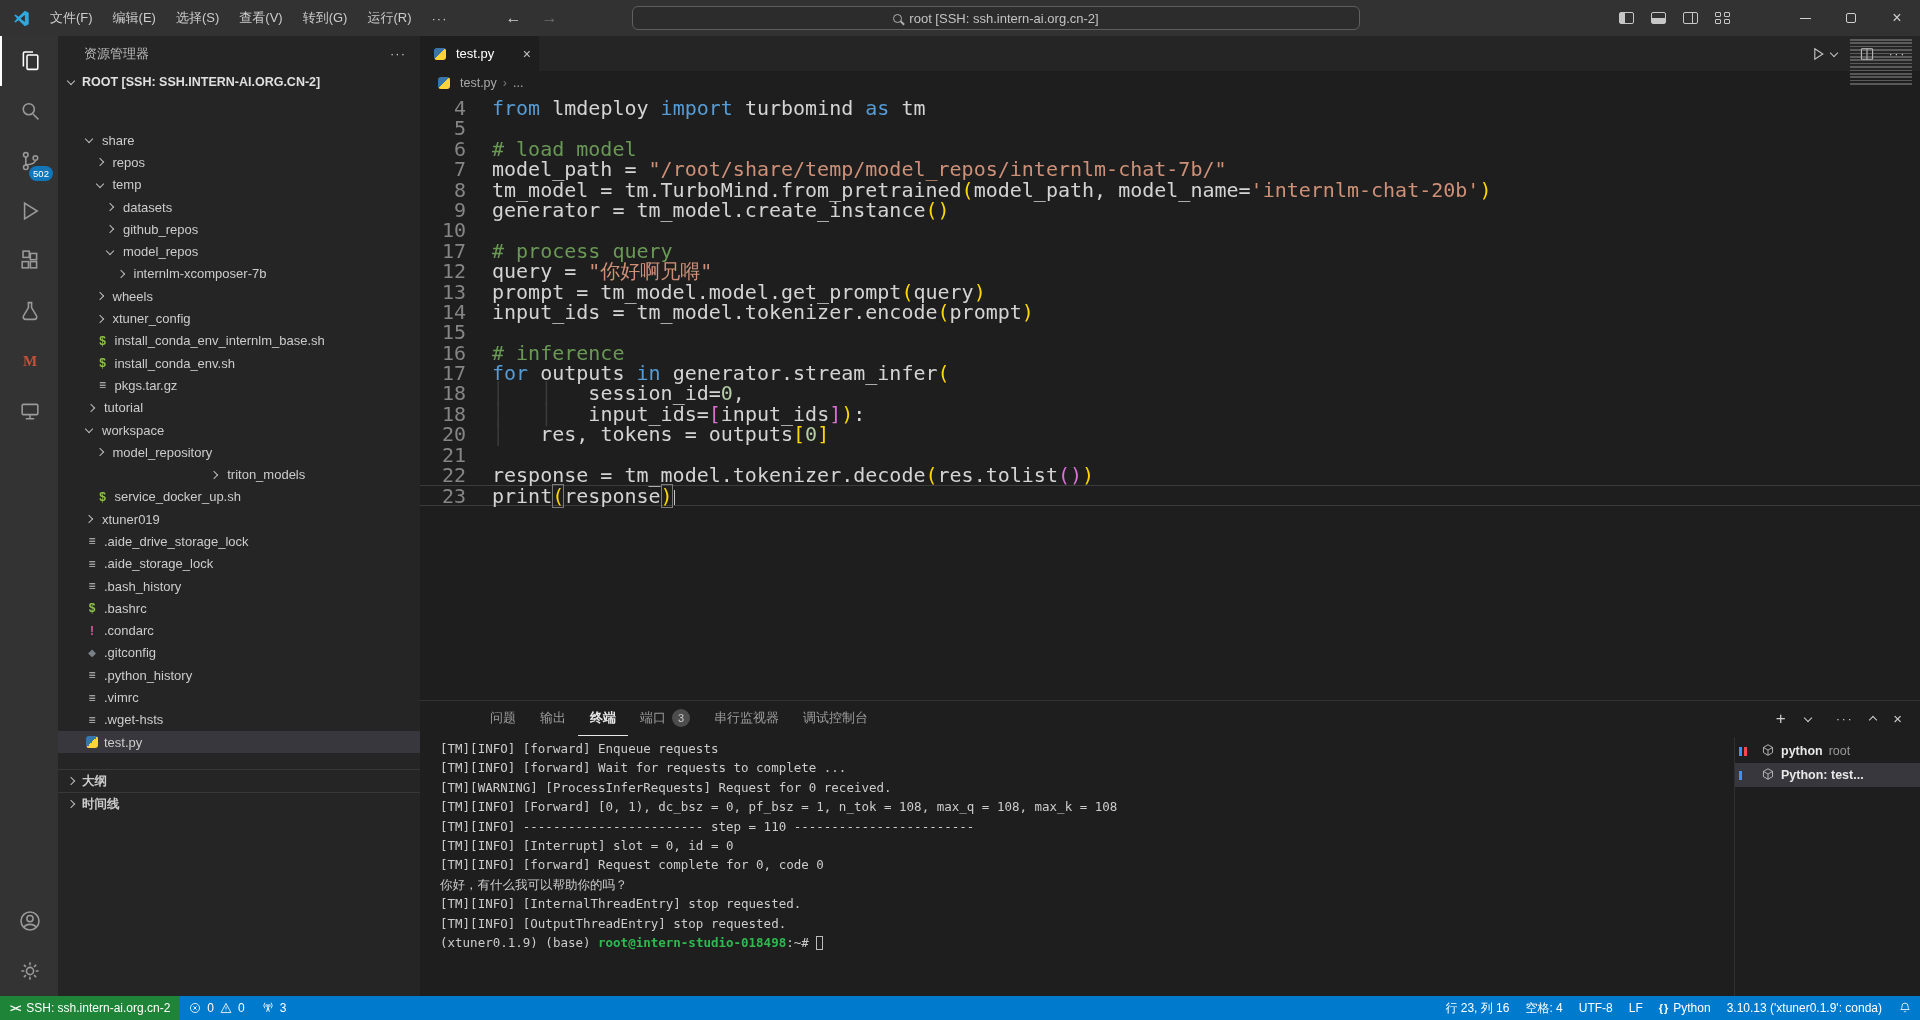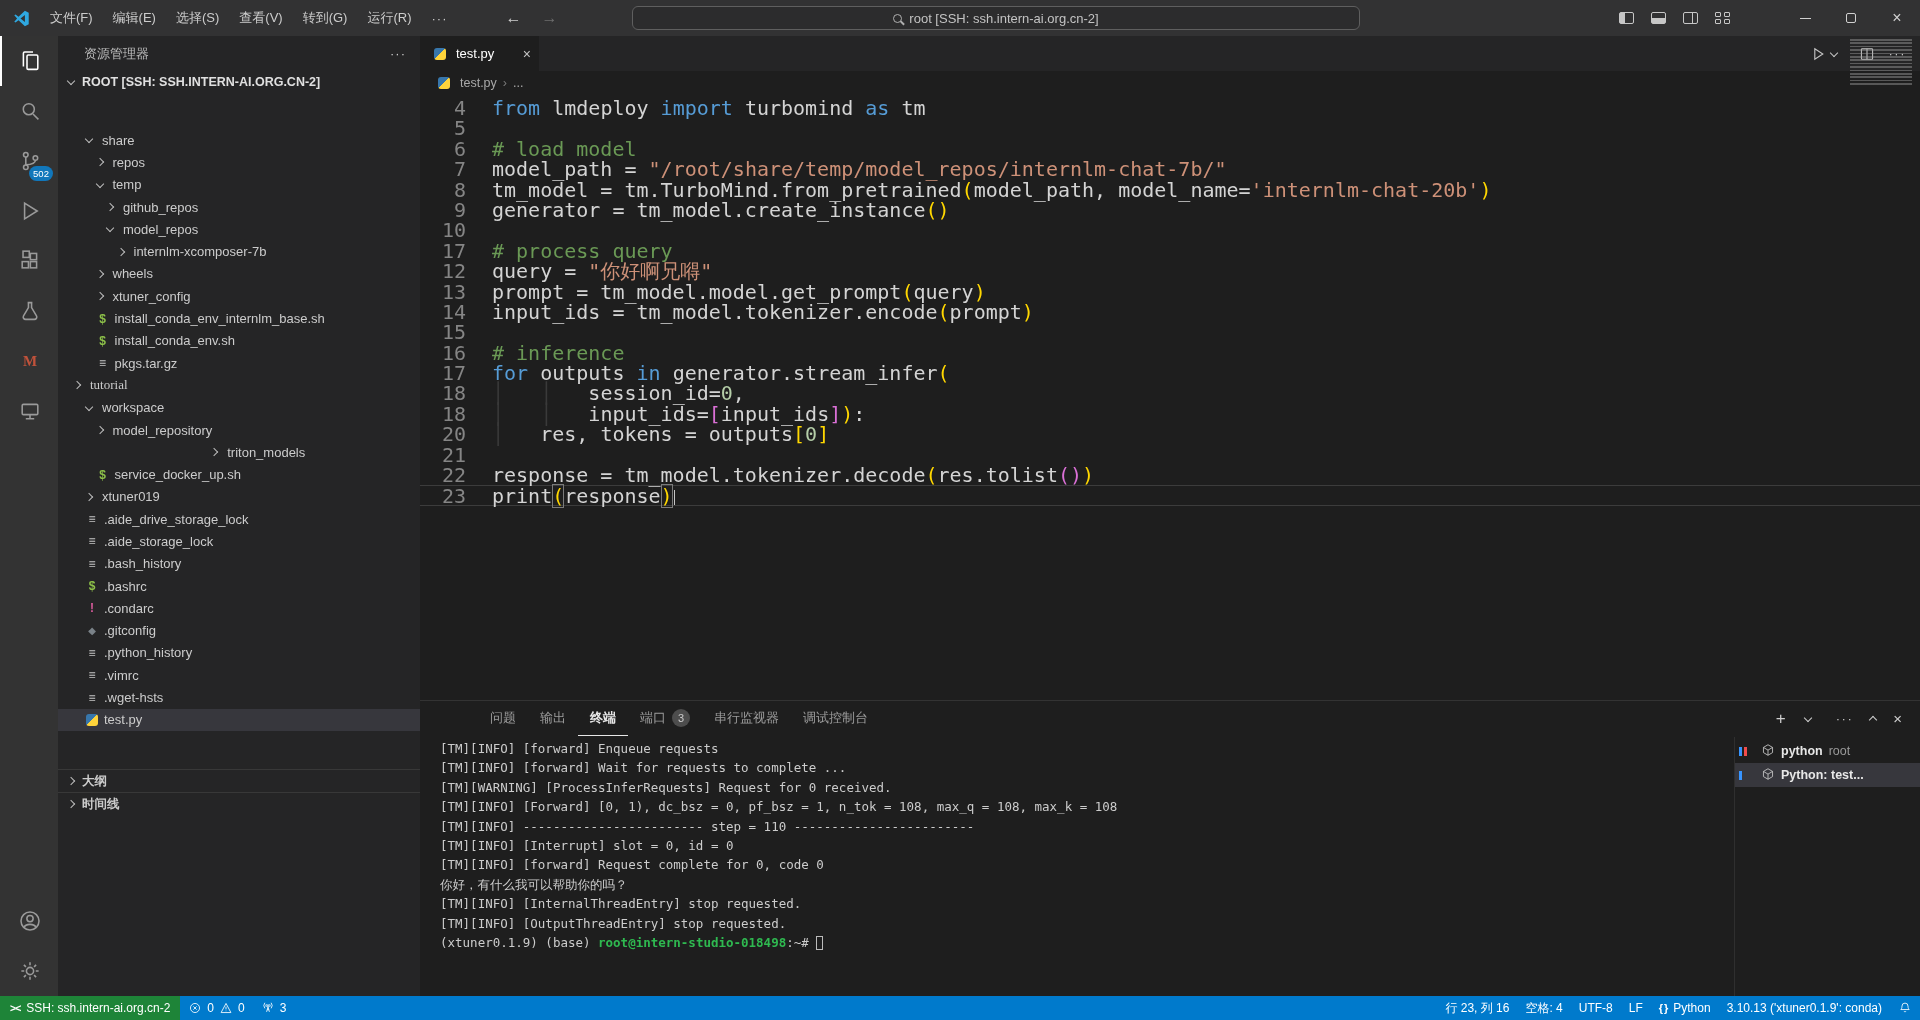--- a/index.html
+++ b/index.html
@@ -253,20 +253,24 @@
       <div class="tree-row" style="padding-left: 36.5px;">
         <span class="chev right"></span>
         <span class="tlabel">repos</span>
       </div>
       <div class="tree-row" style="padding-left: 36.5px;">
         <span class="chev down"></span>
         <span class="tlabel">temp</span>
       </div>
       <div class="tree-row" style="padding-left: 47px;">
         <span class="chev right"></span>
+        <span class="tlabel">datasets</span>
+      </div>
+      <div class="tree-row" style="padding-left: 47px;">
+        <span class="chev right"></span>
         <span class="tlabel">github_repos</span>
       </div>
       <div class="tree-row" style="padding-left: 47px;">
         <span class="chev down"></span>
         <span class="tlabel">model_repos</span>
       </div>
       <div class="tree-row" style="padding-left: 57.5px;">
         <span class="chev right"></span>
         <span class="tlabel">internlm-xcomposer-7b</span>
       </div>
@@ -283,21 +287,21 @@
         <span class="tlabel">install_conda_env_internlm_base.sh</span>
       </div>
       <div class="tree-row" style="padding-left: 36.5px;">
         <span class="ficon shell">$</span>
         <span class="tlabel">install_conda_env.sh</span>
       </div>
       <div class="tree-row" style="padding-left: 36.5px;">
         <span class="ficon file">≡</span>
         <span class="tlabel">pkgs.tar.gz</span>
       </div>
-      <div class="tree-row" style="padding-left: 14px; font-family: Liberation Serif, serif;">
+      <div class="tree-row" style="padding-left: 28px;">
         <span class="chev right"></span>
         <span class="tlabel">tutorial</span>
       </div>
       <div class="tree-row" style="padding-left: 26px;">
         <span class="chev down"></span>
         <span class="tlabel">workspace</span>
       </div>
       <div class="tree-row" style="padding-left: 36.5px;">
         <span class="chev right"></span>
         <span class="tlabel">model_repository</span>

